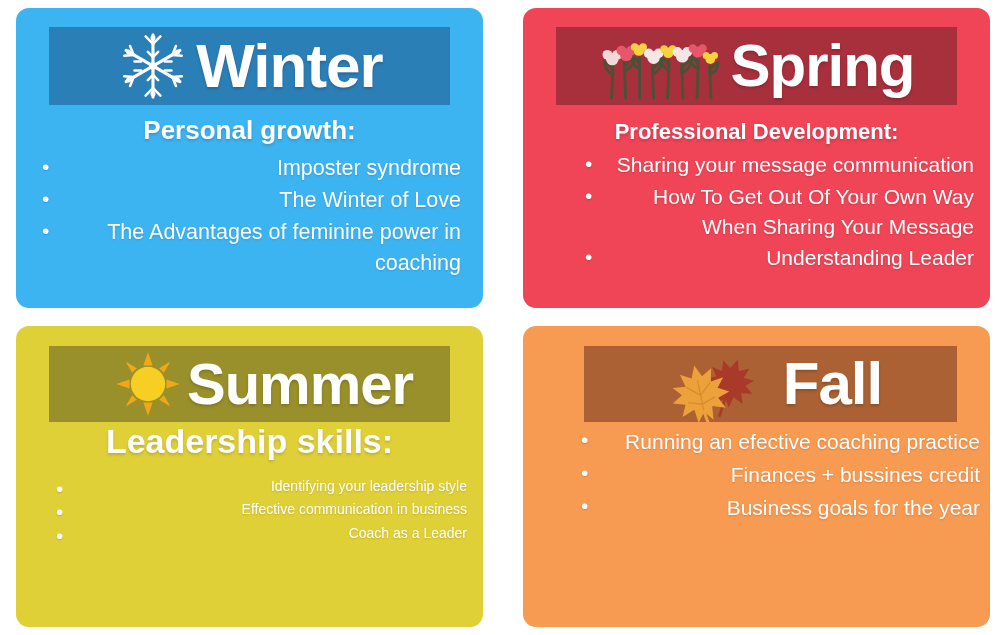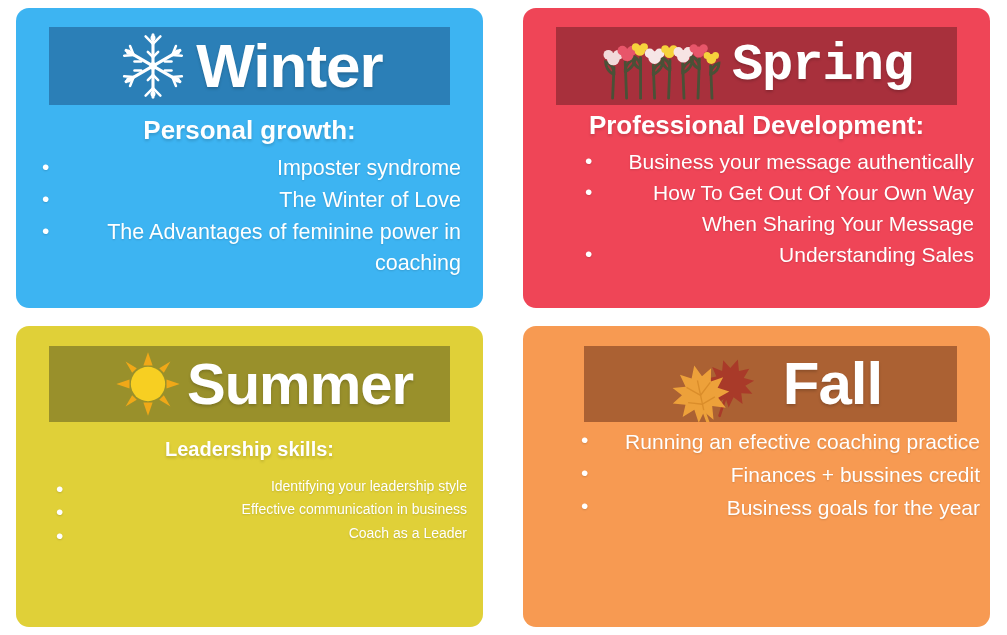--- a/index.html
+++ b/index.html
@@ -83,43 +83,43 @@
 
   .banner-title {
     font-size: 62px;
     font-weight: bold;
     color: #ffffff;
     line-height: 1;
     letter-spacing: -1px;
     text-shadow: 0 2px 3px rgba(0,0,0,0.18);
     white-space: nowrap;
   }
-  .cell-spring .banner-title { font-size: 52px; font-family: Liberation Mono, monospace; }
+  .cell-spring .banner-title { font-size: 60px; }
   .cell-summer .banner-title { font-size: 58px; }
   .cell-fall   .banner-title { font-size: 60px; }
 
   .banner-icon {
     display: flex;
     align-items: center;
     justify-content: center;
     flex: 0 0 auto;
   }
   .banner-icon svg { display: block; }
 
   .subtitle {
     margin: 11px 10px 0 10px;
     text-align: center;
     font-size: 26px;
     font-weight: bold;
     color: #ffffff;
     line-height: 1.14;
     text-shadow: 0 2px 3px rgba(0,0,0,0.16);
   }
-  .cell-spring .subtitle { font-size: 26px; margin-top: 6px; }
-  .cell-summer .subtitle { margin-top: 16px; font-size: 20px; text-align: center; }
+  .cell-spring .subtitle { font-size: 22px; margin-top: 14px; }
+  .cell-summer .subtitle { margin-top: 0; font-size: 34px; text-align: center; }
   .cell-fall   .subtitle { margin-top: 10px; font-size: 25px; }
 
   ul.bullets {
     margin: 7px 0 0 0;
     padding: 0;
     list-style: none;
     text-align: right;
   }
   ul.bullets li {
     position: relative;
@@ -279,23 +279,23 @@
                     <circle cx="153" cy="35" r="5"></circle>
                     <circle cx="165" cy="35" r="5"></circle>
                   </g>
               </g>
             </svg>
           </span>
           <span class="banner-title">Spring</span>
         </div>
         <div class="subtitle">Professional Development:</div>
         <ul class="bullets">
-          <li>Business your message authentically</li>
+          <li>Sharing your message communication</li>
           <li>How To Get Out Of Your Own Way When Sharing Your Message</li>
-          <li>Understanding Sales</li>
+          <li>Understanding Leader</li>
         </ul>
       </div>
     </div>
 
     <div class="cell cell-summer">
       <div class="card" id="card-summer" style="background: rgb(224, 208, 56);">
         <div class="banner" id="banner-summer" style="background: rgb(153, 144, 43);">
           <span class="banner-icon">
             <svg width="66" height="66" viewBox="0 0 100 100" aria-hidden="true">
               <g fill="#f0a818">

